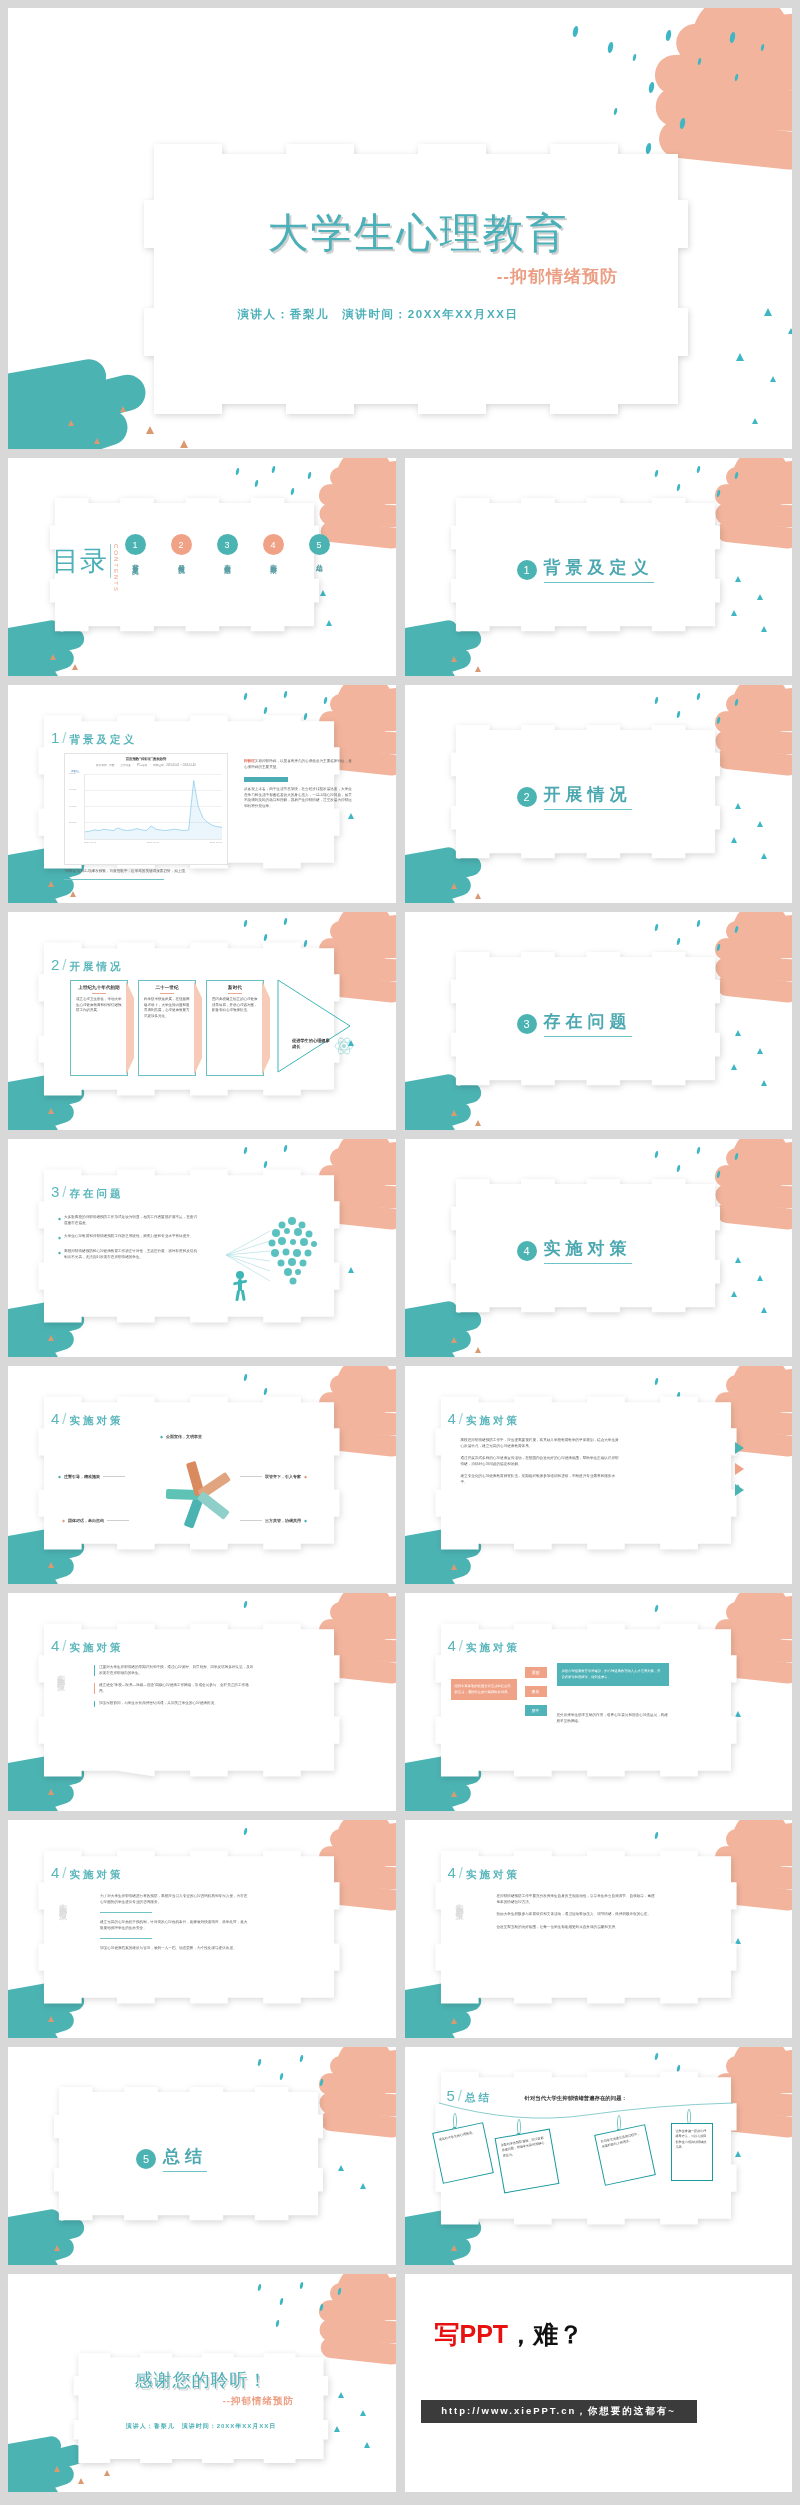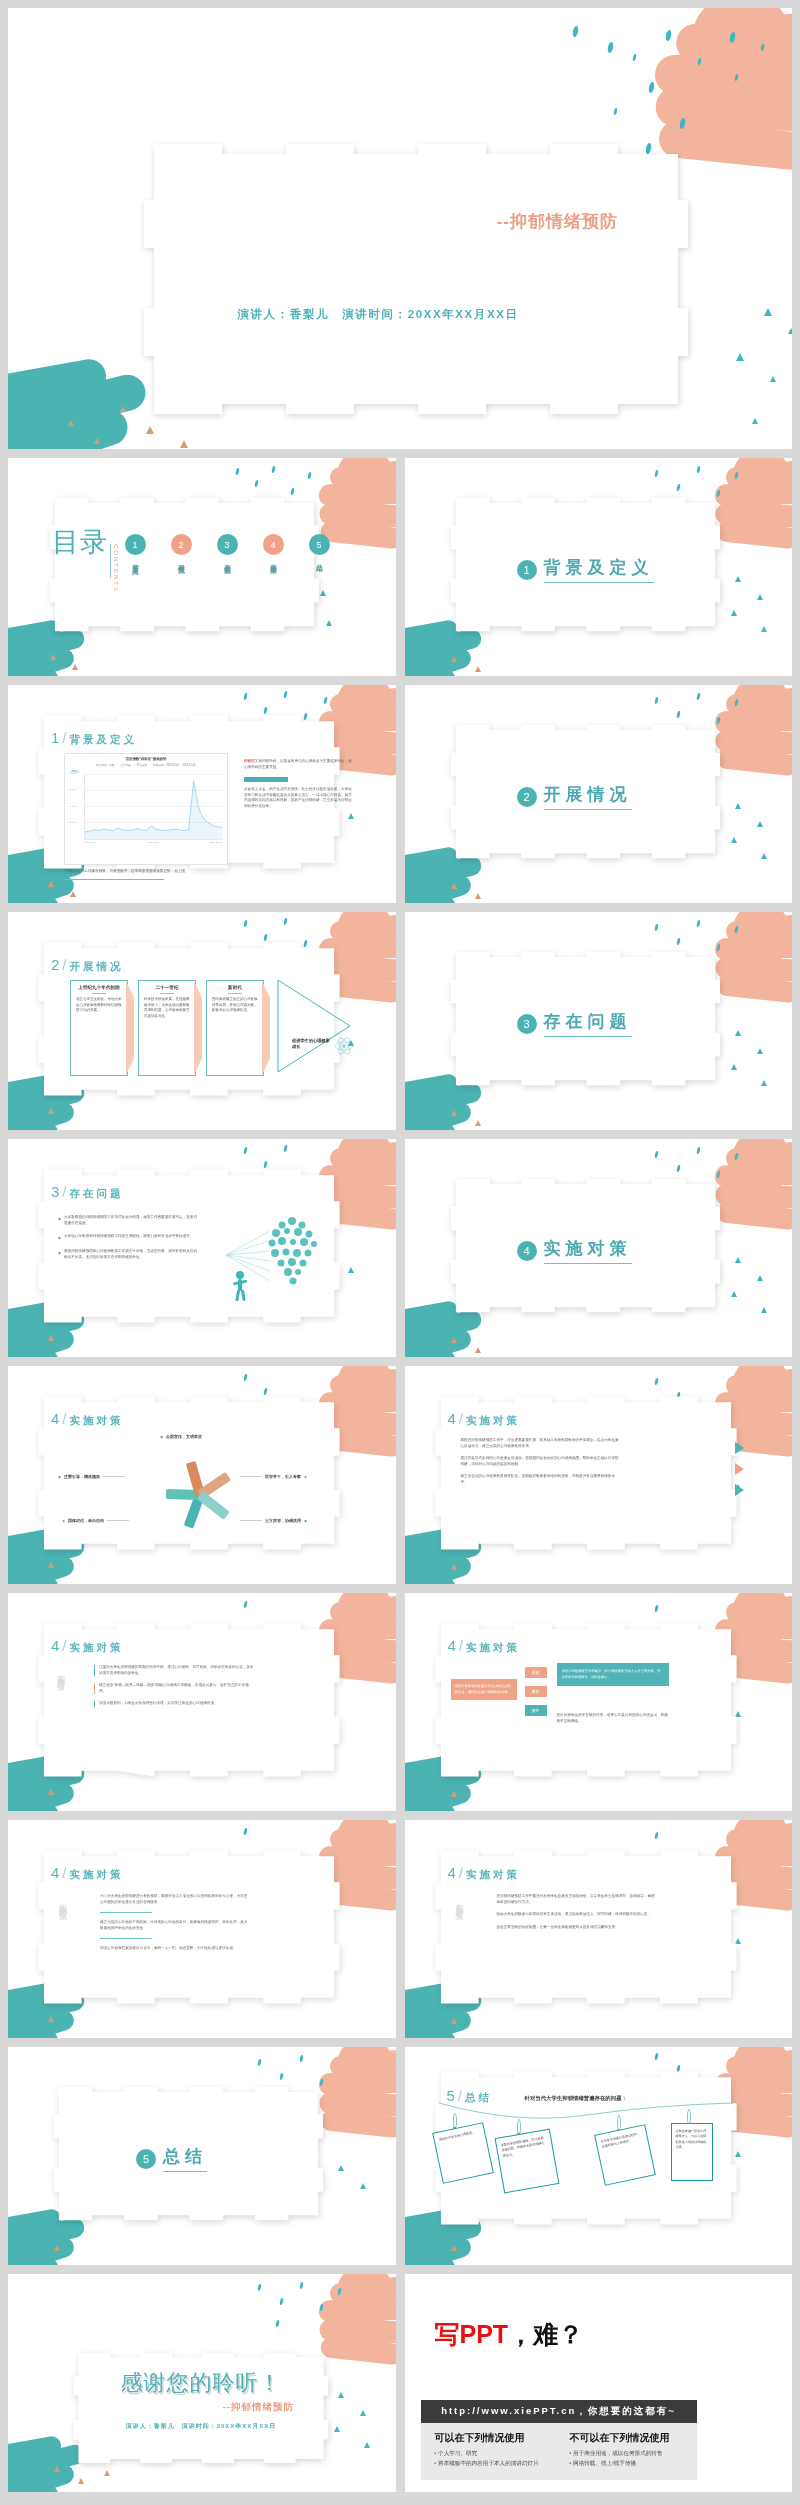--- a/index.html
+++ b/index.html
@@ -188,20 +188,21 @@
         <i class="tri peach sm" style="left:86px;top:430px"></i>
         <i class="tri peach" style="left:172px;top:432px"></i>
         <i class="tri peach sm" style="left:60px;top:412px"></i>
       </div>
 
       <svg width="560" height="300" viewBox="0 0 560 300" style="position:absolute;left:128px;top:128px;filter:drop-shadow(1px 2px 3px rgba(0,0,0,.16))">
         <path fill="#ffffff" d="M18,18 L18,8 L86,8 L86,18 L150,18 L150,8 L218,8 L218,18 L282,18 L282,8 L350,8 L350,18 L414,18 L414,8 L482,8 L482,18 L542,18 L542,64 L552,64 L552,112 L542,112 L542,172 L552,172 L552,220 L542,220 L542,268 L482,268 L482,278 L414,278 L414,268 L350,268 L350,278 L282,278 L282,268 L218,268 L218,278 L150,278 L150,268 L86,268 L86,278 L18,278 L18,220 L8,220 L8,172 L18,172 L18,112 L8,112 L8,64 L18,64 Z"></path>
       </svg>
 
       <div style="position:absolute;left:150px;top:198px;width:520px;text-align:center">
+        <div class="title-main">大学生心理教育</div>
         <div class="title-sub" style="text-align:right;padding-right:60px">--抑郁情绪预防</div>
       </div>
       <div style="position:absolute;left:185px;top:298px;width:370px;text-align:center">
         <div class="title-meta">演讲人：香梨儿　演讲时间：20XX年XX月XX日</div>
       </div>
     </div>
   </div>
 
   <div class="row">
 
@@ -232,21 +233,21 @@
         <i class="tri sm" style="left:312px;top:132px"></i>
         <i class="tri sm" style="left:288px;top:148px"></i>
         <i class="tri sm" style="left:318px;top:162px"></i>
         <i class="tri peach sm" style="left:42px;top:196px"></i>
         <i class="tri peach sm" style="left:64px;top:206px"></i>
       </div>
       <svg width="277" height="148" viewBox="0 0 560 300" preserveAspectRatio="none" style="position:absolute;left:38px;top:36px;filter:drop-shadow(1px 2px 3px rgba(0,0,0,.16))">
         <path fill="#ffffff" d="M18,18 L18,8 L86,8 L86,18 L150,18 L150,8 L218,8 L218,18 L282,18 L282,8 L350,8 L350,18 L414,18 L414,8 L482,8 L482,18 L542,18 L542,64 L552,64 L552,112 L542,112 L542,172 L552,172 L552,220 L542,220 L542,268 L482,268 L482,278 L414,278 L414,268 L350,268 L350,278 L282,278 L282,268 L218,268 L218,278 L150,278 L150,268 L86,268 L86,278 L18,278 L18,220 L8,220 L8,172 L18,172 L18,112 L8,112 L8,64 L18,64 Z"></path>
       </svg>
 
-      <div style="position:absolute;left:44px;top:72px;display:flex;align-items:flex-start;gap:2px">
+      <div style="position:absolute;left:44px;top:72px;display:flex;align-items:center;gap:2px">
         <div class="toc-big">目录</div>
         <div style="display:flex;align-items:flex-start;gap:2px;padding-top:14px">
           <div style="width:1px;height:34px;background:#8fcfd4"></div>
           <div class="toc-vert">CONTENTS</div>
         </div>
       </div>
 
       <div style="position:absolute;left:110px;top:76px;display:flex;gap:12px">
         <div class="toc-item">
           <div class="toc-dot t">1</div>
@@ -1075,46 +1076,30 @@
         <i class="tri sm" style="left:326px;top:152px"></i>
           <i class="tri sm" style="left:356px;top:168px"></i>
         <i class="tri peach sm" style="left:46px;top:192px"></i>
           <i class="tri peach sm" style="left:70px;top:204px"></i>
         <i class="tri peach sm" style="left:96px;top:196px"></i>
       </div>
       <svg width="262" height="122" viewBox="0 0 560 300" preserveAspectRatio="none" style="position:absolute;left:62px;top:76px;filter:drop-shadow(1px 2px 3px rgba(0,0,0,.16))">
         <path fill="#ffffff" d="M18,18 L18,8 L86,8 L86,18 L150,18 L150,8 L218,8 L218,18 L282,18 L282,8 L350,8 L350,18 L414,18 L414,8 L482,8 L482,18 L542,18 L542,64 L552,64 L552,112 L542,112 L542,172 L552,172 L552,220 L542,220 L542,268 L482,268 L482,278 L414,278 L414,268 L350,268 L350,278 L282,278 L282,268 L218,268 L218,278 L150,278 L150,268 L86,268 L86,278 L18,278 L18,220 L8,220 L8,172 L18,172 L18,112 L8,112 L8,64 L18,64 Z"></path>
       </svg>
       <div style="position:absolute;left:72px;top:94px;width:242px;text-align:center">
-        <div style="font-size:22px;color:#4cb0b8;letter-spacing:1px;text-shadow:1.5px 1.5px 0 rgba(150,150,150,.4)">感谢您的聆听！</div>
+        <div style="font-size:18px;color:#4cb0b8;letter-spacing:1px;text-shadow:1.5px 1.5px 0 rgba(150,150,150,.4)">感谢您的聆听！</div>
         <div style="font-size:9.5px;color:#eb9e83;font-weight:bold;letter-spacing:1px;text-align:right;padding-right:28px;margin-top:3px">--抑郁情绪预防</div>
       </div>
       <div style="position:absolute;left:86px;top:148px;width:214px;text-align:center;font-size:6px;color:#4cb0b8;font-weight:bold;letter-spacing:1px;line-height:1.5">演讲人：香梨儿　演讲时间：20XX年XX月XX日</div>
     </div>
 
     <div class="slide half">
       <div style="position:absolute;left:30px;top:44px">
         <span class="ad-l1"><span class="hl">写PPT</span><span>，难？</span></span>
       </div>
 
       <div style="position:absolute;left:16px;top:126px;width:276px">
         <div class="ad-bar">http://www.xiePPT.cn，你想要的这都有~</div>
-        <div class="ad-body">
-          <div class="ad-col">
-            <h5>可以在下列情况使用</h5>
-            <ul>
-              <li>个人学习、研究</li>
-              <li>将本模板中的内容用于本人的演讲幻灯片</li>
-            </ul>
-          </div>
-          <div class="ad-col">
-            <h5>不可以在下列情况使用</h5>
-            <ul>
-              <li>用于商业用途，或以任何形式的转售</li>
-              <li>网络转载、线上/线下传播</li>
-            </ul>
-          </div>
-        </div>
       </div>
     </div>
   </div>
 
 </div>
 
 </body></html>

